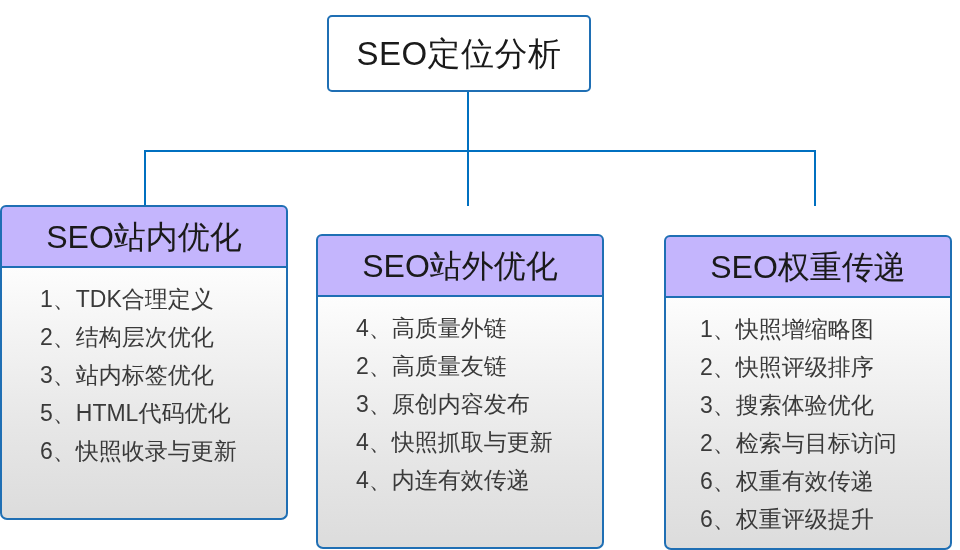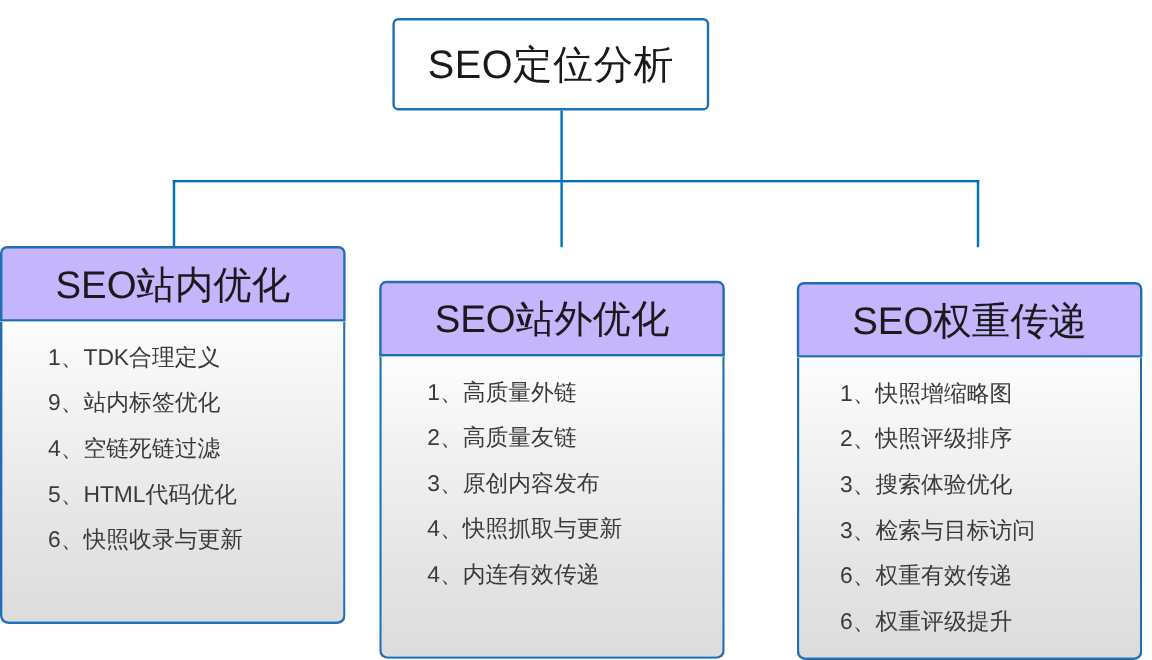--- a/index.html
+++ b/index.html
@@ -83,21 +83,21 @@
     border: 2px solid #1f6fb4;
     border-top: none;
     border-radius: 0 0 7px 7px;
     background: linear-gradient(to bottom, #fdfdfd 0%, #f2f2f2 30%, #e6e6e6 65%, #dcdcdc 100%);
     padding: 12px 0 0 0;
     display: flex;
     flex-direction: column;
     justify-content: flex-start;
   }
   .branch-list-item {
-    font-size: 19px;
+    font-size: 23px;
     color: #3a3a3a;
     line-height: 38px;
     height: 38px;
     padding-left: 38px;
     white-space: nowrap;
     letter-spacing: 0px;
   }
   .branch-3 .branch-list-item { padding-left: 34px; }
 </style>
 </head>
@@ -114,47 +114,47 @@
   <div class="connector connector-v" style="left:144px; top:150px; height:56px;"></div>
   <div class="connector connector-v" style="left:467px; top:150px; height:56px;"></div>
   <div class="connector connector-v" style="left:814px; top:150px; height:56px;"></div>
 
   <div class="branch branch-1">
     <div class="branch-header">
       <span class="branch-header-label">SEO站内优化</span>
     </div>
     <div class="branch-list">
       <div class="branch-list-item">1、TDK合理定义</div>
-      <div class="branch-list-item">9、站内标签优化</div>
-      <div class="branch-list-item">4、空链死链过滤</div>
+      <div class="branch-list-item">2、结构层次优化</div>
+      <div class="branch-list-item">3、站内标签优化</div>
       <div class="branch-list-item">5、HTML代码优化</div>
       <div class="branch-list-item">6、快照收录与更新</div>
     </div>
   </div>
 
   <div class="branch branch-2">
     <div class="branch-header">
       <span class="branch-header-label">SEO站外优化</span>
     </div>
     <div class="branch-list">
-      <div class="branch-list-item">1、高质量外链</div>
+      <div class="branch-list-item">4、高质量外链</div>
       <div class="branch-list-item">2、高质量友链</div>
       <div class="branch-list-item">3、原创内容发布</div>
       <div class="branch-list-item">4、快照抓取与更新</div>
       <div class="branch-list-item">4、内连有效传递</div>
     </div>
   </div>
 
   <div class="branch branch-3">
     <div class="branch-header">
       <span class="branch-header-label">SEO权重传递</span>
     </div>
     <div class="branch-list">
       <div class="branch-list-item">1、快照增缩略图</div>
       <div class="branch-list-item">2、快照评级排序</div>
       <div class="branch-list-item">3、搜索体验优化</div>
-      <div class="branch-list-item">3、检索与目标访问</div>
+      <div class="branch-list-item">2、检索与目标访问</div>
       <div class="branch-list-item">6、权重有效传递</div>
       <div class="branch-list-item">6、权重评级提升</div>
     </div>
   </div>
 
 </div>
 
 </body></html>

